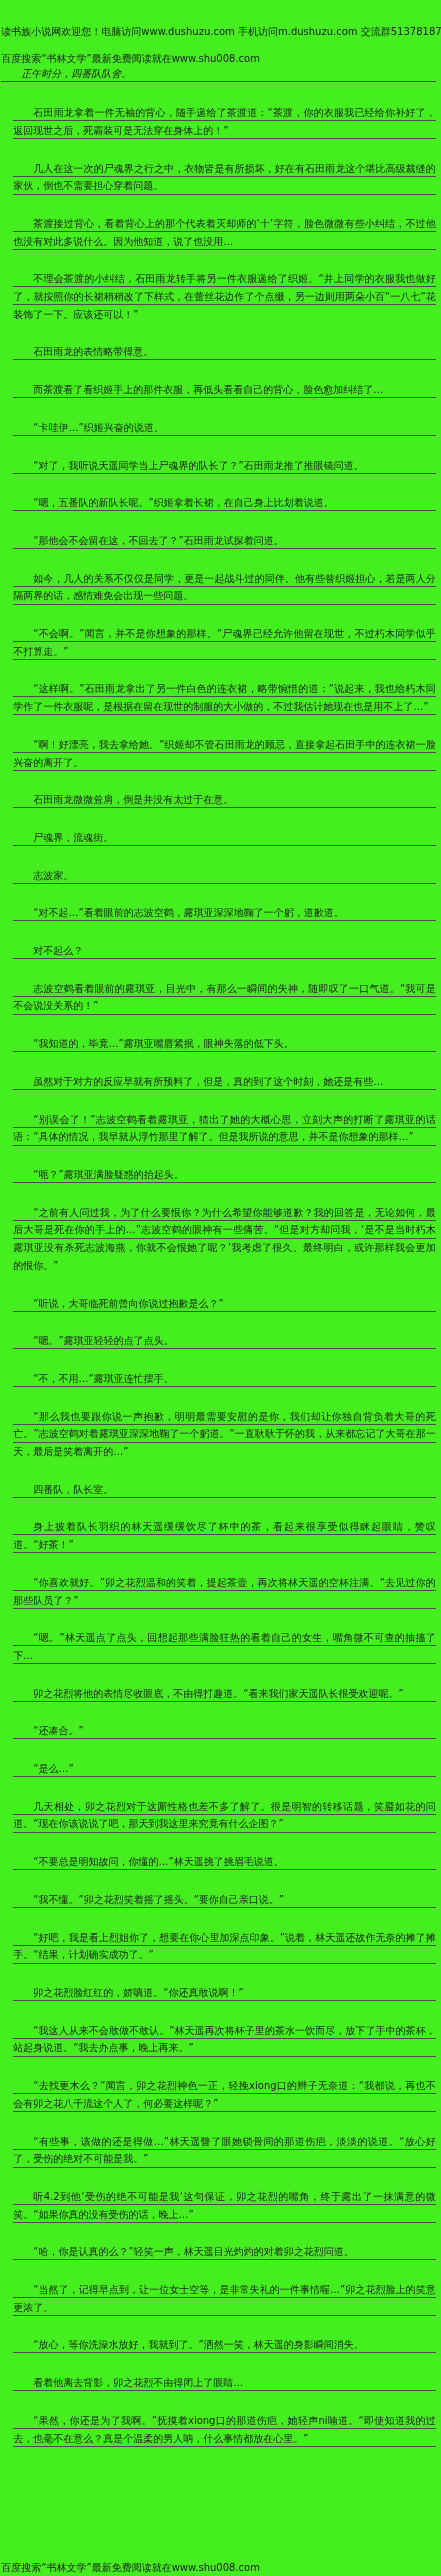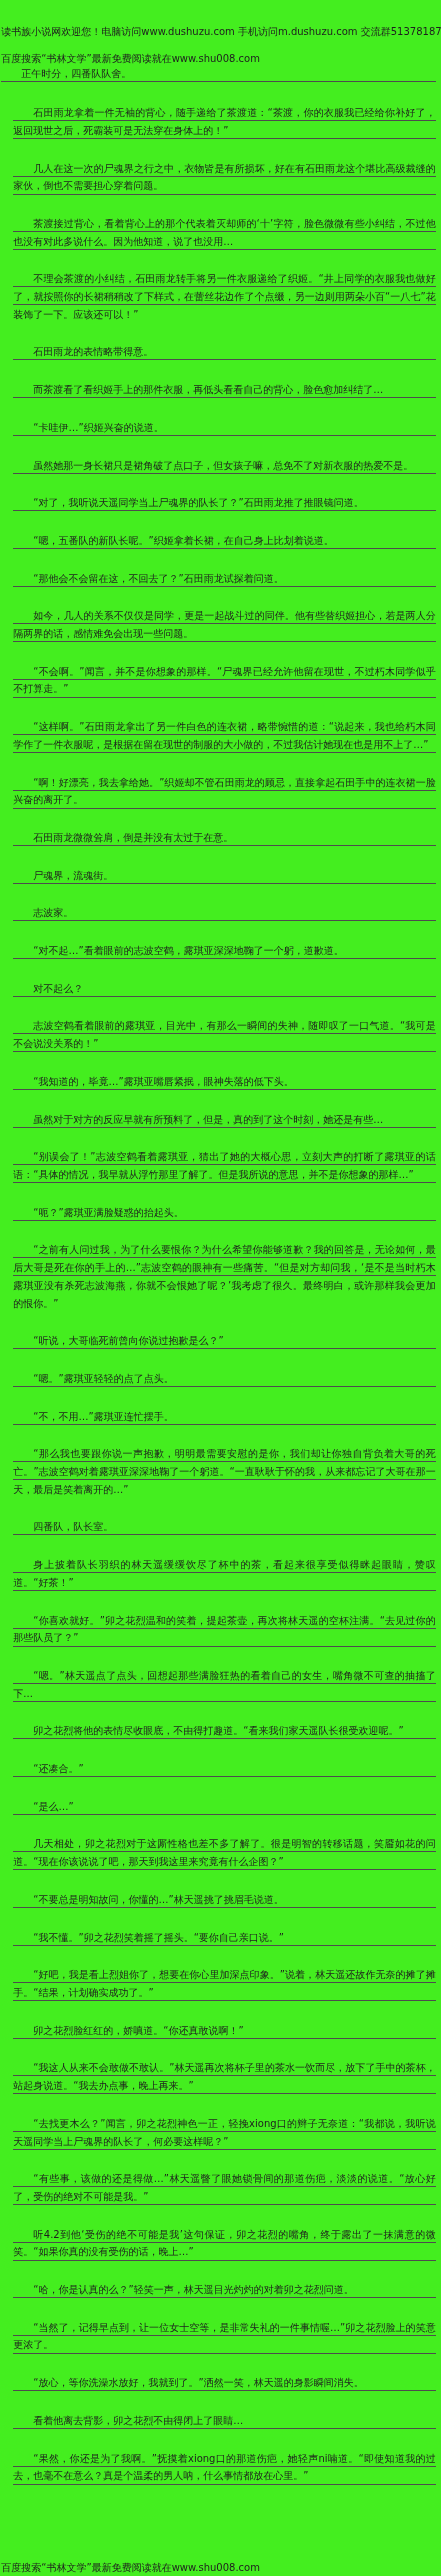--- a/index.html
+++ b/index.html
@@ -34,20 +34,21 @@
     text-indent:2em;
     text-align:justify;
     background-image:repeating-linear-gradient(
       to bottom,
       transparent 0px, transparent 16.4px,
       var(--rule) 16.4px, var(--rule) 17px,
       transparent 17px, transparent 17.7px);
   }
   .scene-p{
     margin:0 0 21.5px 0;
+    font-style:italic;
   }
   .footer-line{
     position:absolute;
     left:1.3px;
     bottom:1.3px;
     font-size:10px;
     line-height:13.3px;
     white-space:nowrap;
   }
 </style>
@@ -65,21 +66,20 @@
 
   <div>
 
   <p class="novel-p">石田雨龙拿着一件无袖的背心，随手递给了茶渡道：“茶渡，你的衣服我已经给你补好了，返回现世之后，死霸装可是无法穿在身体上的！”</p>
       <p class="novel-p">几人在这一次的尸魂界之行之中，衣物皆是有所损坏，好在有石田雨龙这个堪比高级裁缝的家伙，倒也不需要担心穿着问题。</p>
       <p class="novel-p">茶渡接过背心，看着背心上的那个代表着灭却师的‘十’字符，脸色微微有些小纠结，不过他也没有对此多说什么。因为他知道，说了也没用…</p>
       <p class="novel-p">不理会茶渡的小纠结，石田雨龙转手将另一件衣服递给了织姬。“井上同学的衣服我也做好了，就按照你的长裙稍稍改了下样式，在蕾丝花边作了个点缀，另一边则用两朵小百“一八七”花装饰了一下。应该还可以！”</p>
       <p class="novel-p">石田雨龙的表情略带得意。</p>
       <p class="novel-p">而茶渡看了看织姬手上的那件衣服，再低头看看自己的背心，脸色愈加纠结了…</p>
       <p class="novel-p">“卡哇伊…”织姬兴奋的说道。</p>
-      <p class="novel-p">虽然她那一身长裙只是裙角破了点口子，但女孩子嘛，总免不了对新衣服的热爱不是。</p>
       <p class="novel-p">“对了，我听说天遥同学当上尸魂界的队长了？”石田雨龙推了推眼镜问道。</p>
       <p class="novel-p">“嗯，五番队的新队长呢。”织姬拿着长裙，在自己身上比划着说道。</p>
       <p class="novel-p">“那他会不会留在这，不回去了？”石田雨龙试探着问道。</p>
       <p class="novel-p">如今，几人的关系不仅仅是同学，更是一起战斗过的同伴。他有些替织姬担心，若是两人分隔两界的话，感情难免会出现一些问题。</p>
       <p class="novel-p">“不会啊。”闻言，并不是你想象的那样。“尸魂界已经允许他留在现世，不过朽木同学似乎不打算走。”</p>
       <p class="novel-p">“这样啊。”石田雨龙拿出了另一件白色的连衣裙，略带惋惜的道：“说起来，我也给朽木同学作了一件衣服呢，是根据在留在现世的制服的大小做的，不过我估计她现在也是用不上了…”</p>
       <p class="novel-p">“啊！好漂亮，我去拿给她。”织姬却不管石田雨龙的顾忌，直接拿起石田手中的连衣裙一脸兴奋的离开了。</p>
       <p class="novel-p">石田雨龙微微耸肩，倒是并没有太过于在意。</p>
       <p class="novel-p">尸魂界，流魂街。</p>
       <p class="novel-p">志波家。</p>
@@ -101,21 +101,21 @@
       <p class="novel-p">“嗯。”林天遥点了点头，回想起那些满脸狂热的看着自己的女生，嘴角微不可查的抽搐了下...</p>
       <p class="novel-p">卯之花烈将他的表情尽收眼底，不由得打趣道。“看来我们家天遥队长很受欢迎呢。”</p>
       <p class="novel-p">“还凑合。”</p>
       <p class="novel-p">“是么…”</p>
       <p class="novel-p">几天相处，卯之花烈对于这厮性格也差不多了解了。很是明智的转移话题，笑靥如花的问道。“现在你该说说了吧，那天到我这里来究竟有什么企图？”</p>
       <p class="novel-p">“不要总是明知故问，你懂的…”林天遥挑了挑眉毛说道。</p>
       <p class="novel-p">“我不懂。”卯之花烈笑着摇了摇头。“要你自己亲口说。”</p>
       <p class="novel-p">“好吧，我是看上烈姐你了，想要在你心里加深点印象。”说着，林天遥还故作无奈的摊了摊手。“结果，计划确实成功了。”</p>
       <p class="novel-p">卯之花烈脸红红的，娇嗔道。“你还真敢说啊！”</p>
       <p class="novel-p">“我这人从来不会敢做不敢认。”林天遥再次将杯子里的茶水一饮而尽，放下了手中的茶杯，站起身说道。“我去办点事，晚上再来。”</p>
-      <p class="novel-p">“去找更木么？”闻言，卯之花烈神色一正，轻挽xiong口的辫子无奈道：“我都说，我听说天遥同学当上尸魂界的队长了，何必要这样呢？”</p>
+      <p class="novel-p">“去找更木么？”闻言，卯之花烈神色一正，轻挽xiong口的辫子无奈道：“我都说，再也不会有卯之花八千流这个人了，何必要这样呢？”</p>
       <p class="novel-p">“有些事，该做的还是得做…”林天遥瞥了眼她锁骨间的那道伤疤，淡淡的说道。“放心好了，受伤的绝对不可能是我。”</p>
       <p class="novel-p">听4.2到他‘受伤的绝不可能是我’这句保证，卯之花烈的嘴角，终于露出了一抹满意的微笑。“如果你真的没有受伤的话，晚上…”</p>
       <p class="novel-p">“哈，你是认真的么？”轻笑一声，林天遥目光灼灼的对着卯之花烈问道。</p>
       <p class="novel-p">“当然了，记得早点到，让一位女士空等，是非常失礼的一件事情喔…”卯之花烈脸上的笑意更浓了。</p>
       <p class="novel-p">“放心，等你洗澡水放好，我就到了。”洒然一笑，林天遥的身影瞬间消失。</p>
       <p class="novel-p">看着他离去背影，卯之花烈不由得闭上了眼睛…</p>
       <p class="novel-p">“果然，你还是为了我啊。”抚摸着xiong口的那道伤疤，她轻声ni喃道。“即使知道我的过去，也毫不在意么？真是个温柔的男人呐，什么事情都放在心里。”</p>
     </div>
 </div>
 

